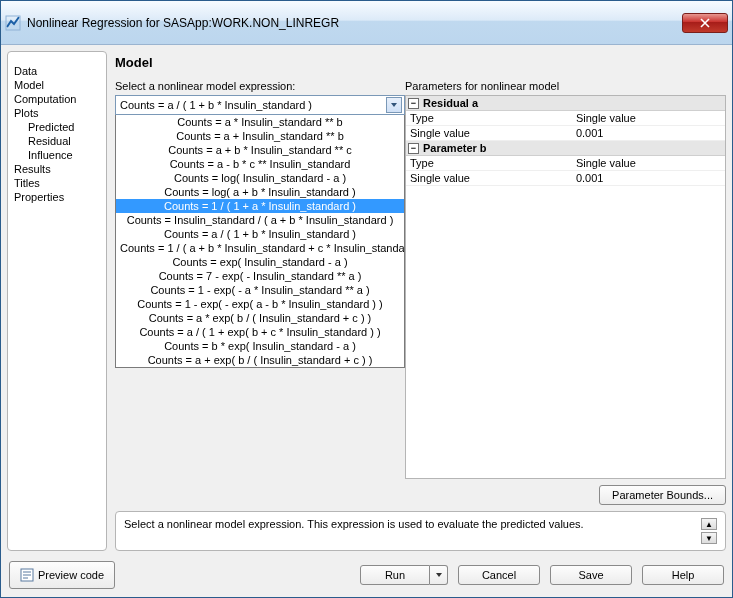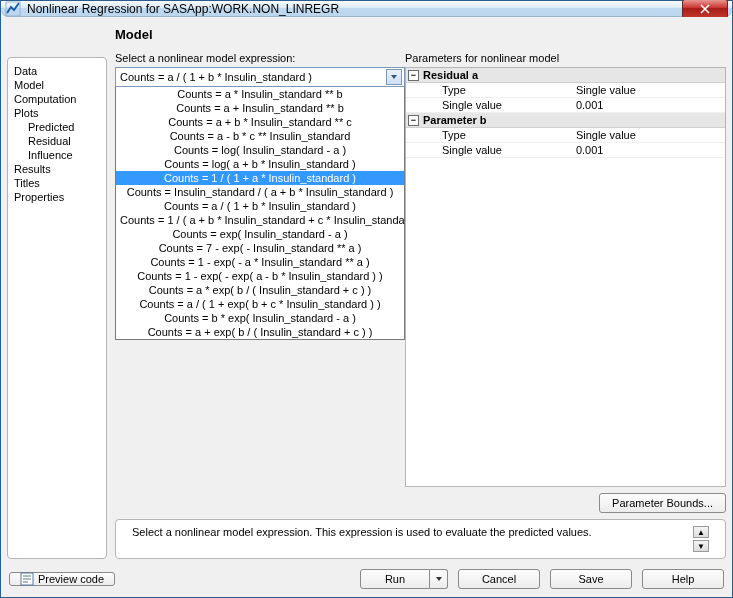--- a/index.html
+++ b/index.html
@@ -1,59 +1,59 @@
 <!DOCTYPE html>
 <html><head>
 <meta charset="utf-8">
 <style>
   * { box-sizing: border-box; margin: 0; padding: 0; font-family: "Segoe UI", Tahoma, sans-serif; font-size: 11px; }
   body { background: #5a7aa0; width: 733px; height: 598px; overflow: hidden; }
   .window { width: 733px; height: 598px; background: #fff; border: 1px solid #2a5c8c; display: flex; flex-direction: column; }
-  .titlebar { height: 16px; background: linear-gradient(to bottom,#f7fbff 0%,#dceaf8 45%,#c0d9ef 46%,#bcd6ee 100%); display: flex; align-items: center; padding: 0 4px; border-bottom: 1px solid #9ab4d0; border-radius: 7px; }
+  .titlebar { height: 44px; background: linear-gradient(to bottom,#f7fbff 0%,#dceaf8 45%,#c0d9ef 46%,#bcd6ee 100%); display: flex; align-items: center; padding: 0 4px; border-bottom: 1px solid #9ab4d0; }
   .titlebar .icon { width: 16px; height: 16px; margin-right: 6px; display:inline-block; }
   .titlebar .icon svg { width:16px; height:16px; }
   .titlebar .title { flex: 1; color: #000; font-size: 12px; }
   .closebtn { width: 46px; height: 20px; background: linear-gradient(to bottom,#e79790,#c9302c 45%,#a71d19 46%,#c0392b); border: 1px solid #7a1f1b; border-radius: 3px; color:#fff; display:flex; align-items:center; justify-content:center; }
   .closebtn svg { width:10px; height:10px; }
   .content { flex:1; padding:6px; display:flex; flex-direction:column; gap:6px; background:#f0f0f0; }
   .upper { flex:1; display:flex; gap:8px; }
-  .navpanel { width:100px; background:#fff; border:1px solid #b5b5b5; border-radius:4px; padding:6px 4px;margin-top:34px; }
+  .navpanel { width:100px; background:#fff; border:1px solid #b5b5b5; border-radius:4px; padding:12px 4px; }
   .navpanel .item { padding:1px 2px; cursor:default; }
   .navpanel .sub { margin-left:14px; }
   .mainpanel { flex:1; display:flex; flex-direction:column; }
   .mainpanel .heading { font-weight:bold; font-size:13px; padding:4px 0 10px 0; }
   .maincols { flex:1; display:flex; }
   .leftcol { width:290px; display:flex; flex-direction:column; }
   .rightcol { flex:1; display:flex; flex-direction:column; }
   .label { margin-bottom:3px; }
   .combo { height:20px; border:1px solid #7a98b7; background:#fff; display:flex; align-items:center; padding:0 2px 0 4px; }
   .combo .txt { flex:1; white-space:nowrap; overflow:hidden; }
   .combo .arrow { width:16px; height:16px; background:linear-gradient(#e8f0fb,#cfe0f6); border:1px solid #7a98b7; display:flex; align-items:center; justify-content:center; }
   .dropdown { border:1px solid #7a7a7a; border-top:none; background:#fff; position:relative;text-align:center; }
   .dropdown .opt { padding:1px 4px; white-space:nowrap; overflow:hidden; }
   .dropdown .opt.selected { background:#3399ff; color:#fff; }
   .paramgrid { border:1px solid #b5b5b5; background:#fff; flex:1; }
   .paramgrid .grp { background:#e6e6e6; border-bottom:1px solid #cfcfcf; display:flex; align-items:center; padding:1px 2px; font-weight:bold; }
   .paramgrid .grp .tog { width:11px; height:11px; border:1px solid #6b6b6b; background:#fff; margin-right:4px; display:flex; align-items:center; justify-content:center; font-size:9px; line-height:9px; }
   .paramgrid .row { display:flex; border-bottom:1px solid #efefef; }
   .paramgrid .row .cell { padding:1px 4px; }
-  .paramgrid .row .cell.k { width:52%; padding-left:36px; }
+  .paramgrid .row .cell.k { width:52%; padding-left:4px; }
   .paramgrid .row .cell.v { flex:1; }
   .btnbar-right { text-align:right; padding:6px 0; }
   .btn { display:inline-flex; align-items:center; justify-content:center; height:20px; min-width:82px; padding:0 12px; background:linear-gradient(#fdfdfd,#ececec); border:1px solid #8a8a8a; border-radius:3px; cursor:default; font-size:11px; }
-  .hintbox { background:#fff; border:1px solid #b5b5b5; border-radius:4px; padding:6px 16px; display:flex; align-items:flex-start; }
+  .hintbox { background:#fff; border:1px solid #b5b5b5; border-radius:4px; padding:6px 8px; display:flex; align-items:flex-start; }
   .hintbox .txt { flex:1; }
   .hintbox .spin { width:16px; display:flex; flex-direction:column; gap:2px; }
   .hintbox .spin div { width:16px; height:12px; border:1px solid #9a9a9a; background:linear-gradient(#f5f5f5,#ddd); display:flex; align-items:center; justify-content:center; font-size:8px; }
   .bottombar { display:flex; gap:10px; align-items:center; padding:4px 2px 2px 2px; }
   .bottombar .spacer { flex:1; }
   .runcombo { display:flex; }
   .runcombo .btn { border-top-right-radius:0; border-bottom-right-radius:0; min-width:70px; }
   .runcombo .dd { width:18px; border:1px solid #8a8a8a; border-left:none; border-radius:0 3px 3px 0; background:linear-gradient(#fdfdfd,#ececec); display:flex; align-items:center; justify-content:center; }
-  .previewbtn { display:inline-flex; align-items:center; gap:4px; height:14px; padding:0 10px; background:linear-gradient(#fdfdfd,#ececec); border:1px solid #8a8a8a; border-radius:3px; }
+  .previewbtn { display:inline-flex; align-items:center; gap:4px; height:28px; padding:0 10px; background:linear-gradient(#fdfdfd,#ececec); border:1px solid #8a8a8a; border-radius:3px; }
   .previewbtn svg { width:14px; height:14px; }
   svg { display:block; }
 </style>
 </head>
 <body>
 
 <div class="window">
   <div class="titlebar">
     <span class="icon">
       <svg viewBox="0 0 16 16">

